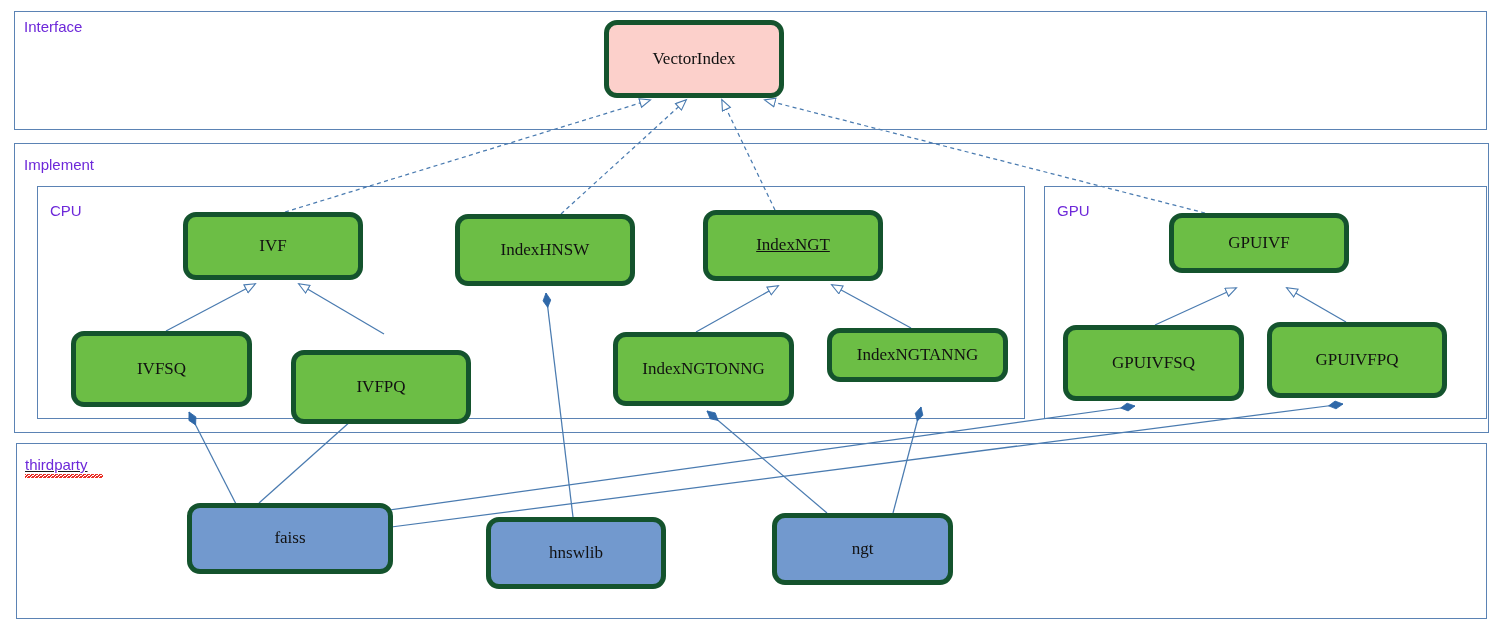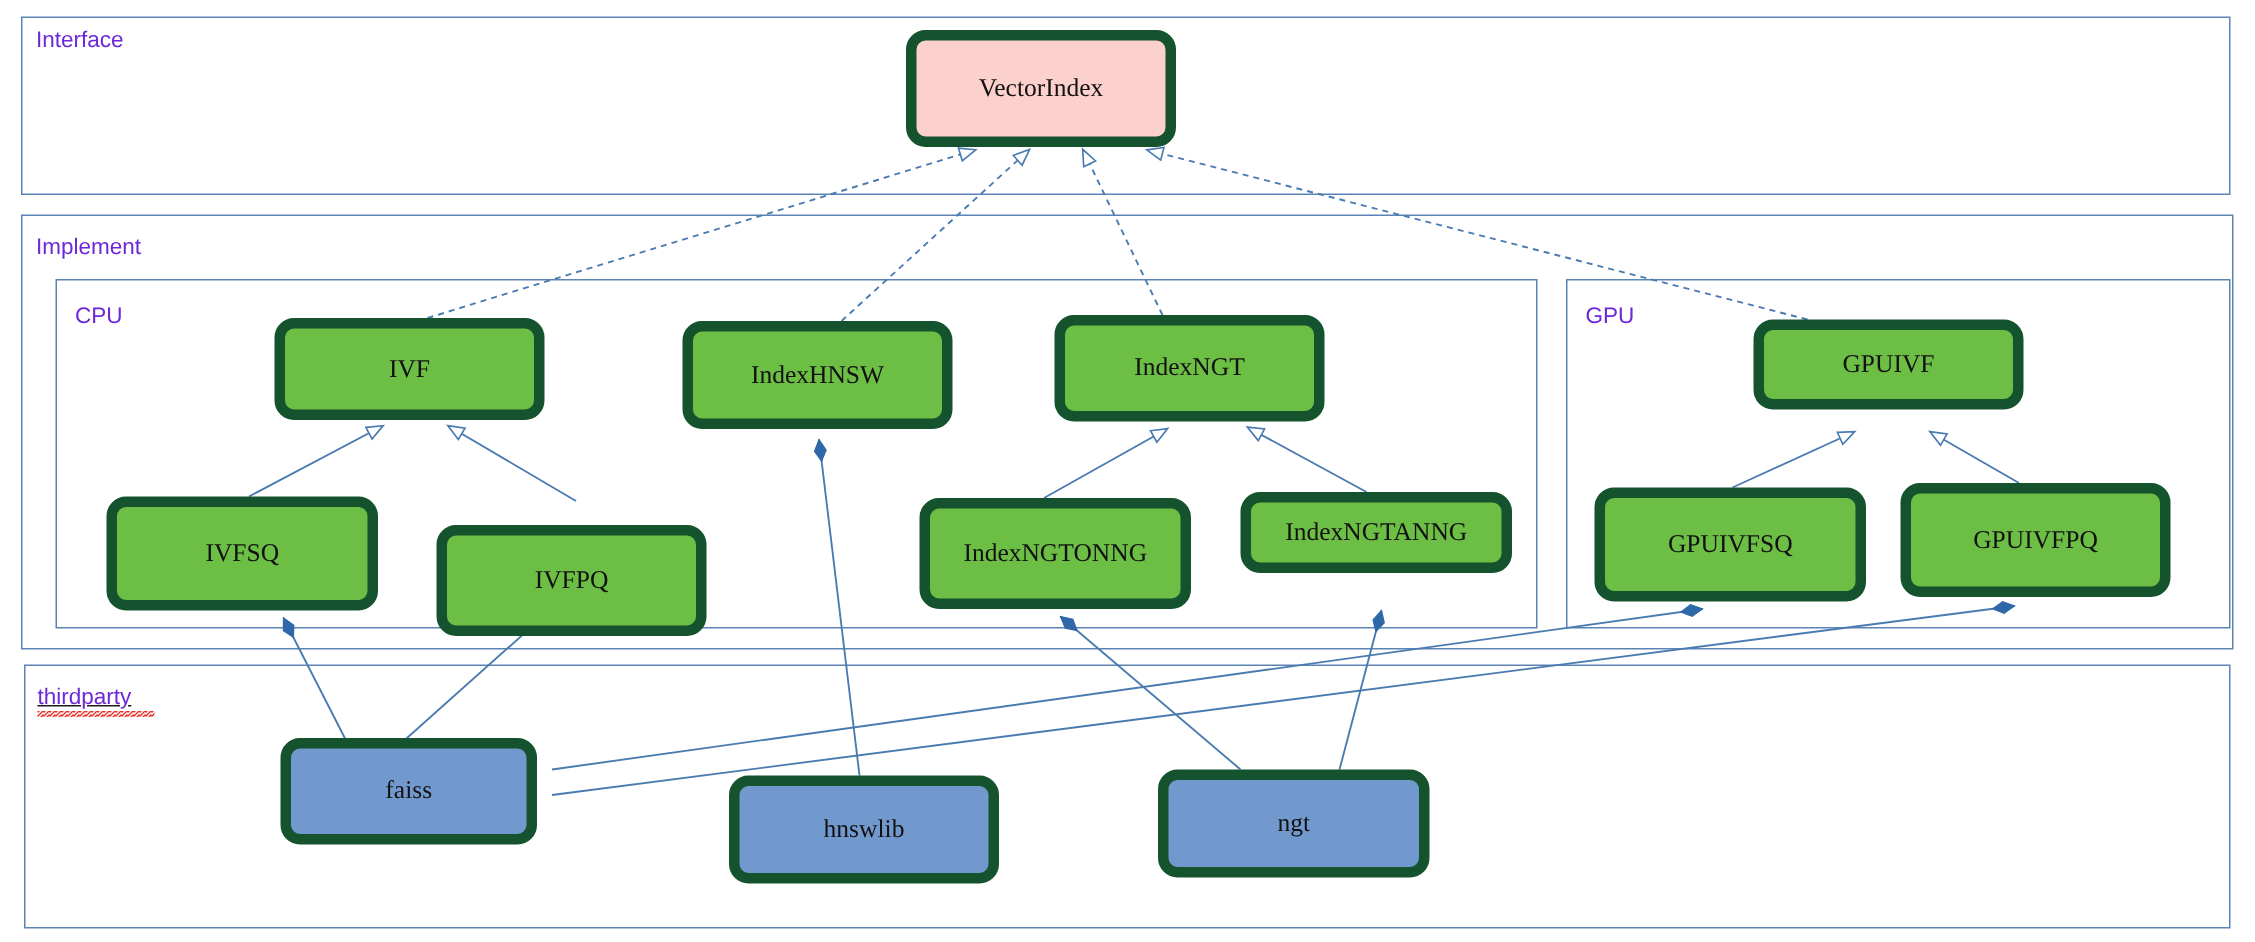--- a/index.html
+++ b/index.html
@@ -50,21 +50,21 @@
     background-image:
       repeating-linear-gradient(135deg,
         #e8251c 0px, #e8251c 1px, transparent 1px, transparent 2px);
     background-size: 4px 4px;
     background-repeat: repeat-x;
     opacity: 0.95;
   }
   .node {
     position: absolute;
     box-sizing: border-box;
-    border: 7px solid #14532d;
+    border: 5px solid #14532d;
     border-radius: 13px;
     display: flex;
     align-items: center;
     justify-content: center;
     font-family: "Liberation Serif", serif;
     font-size: 17px;
     color: #111111;
     text-align: center;
     line-height: 1.1;
     padding: 2px 4px;
@@ -133,21 +133,21 @@
   </div>
 
   <div class="node impl" style="left:183px; top:212px; width:180px; height:68px;">
     <span>IVF</span>
   </div>
 
   <div class="node impl" style="left:455px; top:214px; width:180px; height:72px;">
     <span>IndexHNSW</span>
   </div>
 
-  <div class="node impl" style="left:703px; top:210px; width:180px; height:71px;">
+  <div class="node impl" style="left:703px; top:210px; width:180px; height:71px;text-decoration:underline;">
     <span>IndexNGT</span>
   </div>
 
   <div class="node impl" style="left:1169px; top:213px; width:180px; height:60px;">
     <span>GPUIVF</span>
   </div>
 
   <div class="node impl" style="left:71px; top:331px; width:181px; height:76px;">
     <span>IVFSQ</span>
   </div>
@@ -165,21 +165,21 @@
   </div>
 
   <div class="node impl" style="left:1063px; top:325px; width:181px; height:76px;">
     <span>GPUIVFSQ</span>
   </div>
 
   <div class="node impl" style="left:1267px; top:322px; width:180px; height:76px;">
     <span>GPUIVFPQ</span>
   </div>
 
-  <div class="node thirdp" style="left:187px; top:492px; width:171px; height:71px;">
+  <div class="node thirdp" style="left:187px; top:503px; width:206px; height:71px;">
     <span>faiss</span>
   </div>
 
   <div class="node thirdp" style="left:486px; top:517px; width:180px; height:72px;">
     <span>hnswlib</span>
   </div>
 
   <div class="node thirdp" style="left:772px; top:513px; width:181px; height:72px;">
     <span>ngt</span>
   </div>

